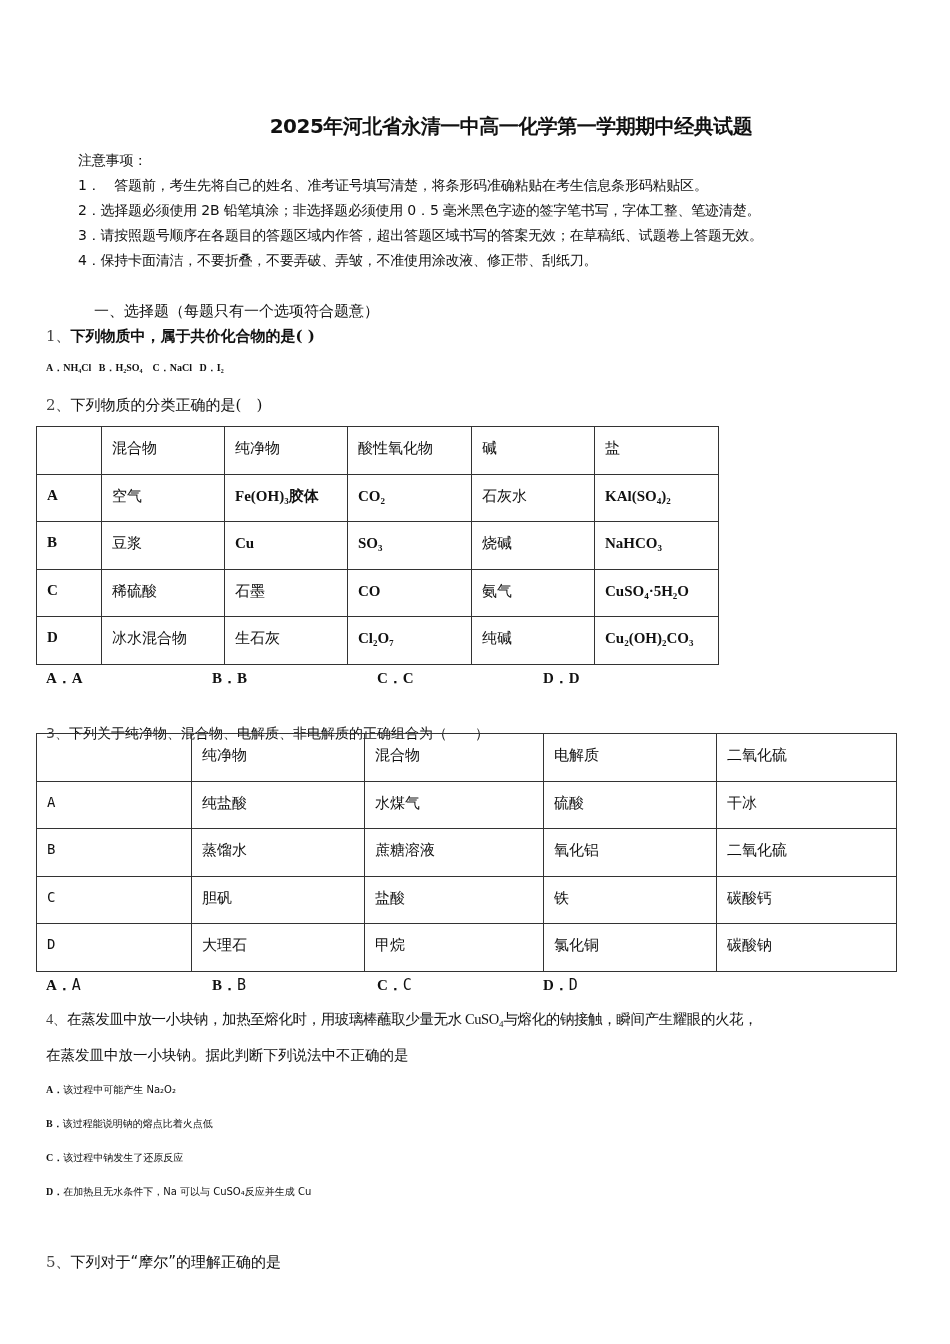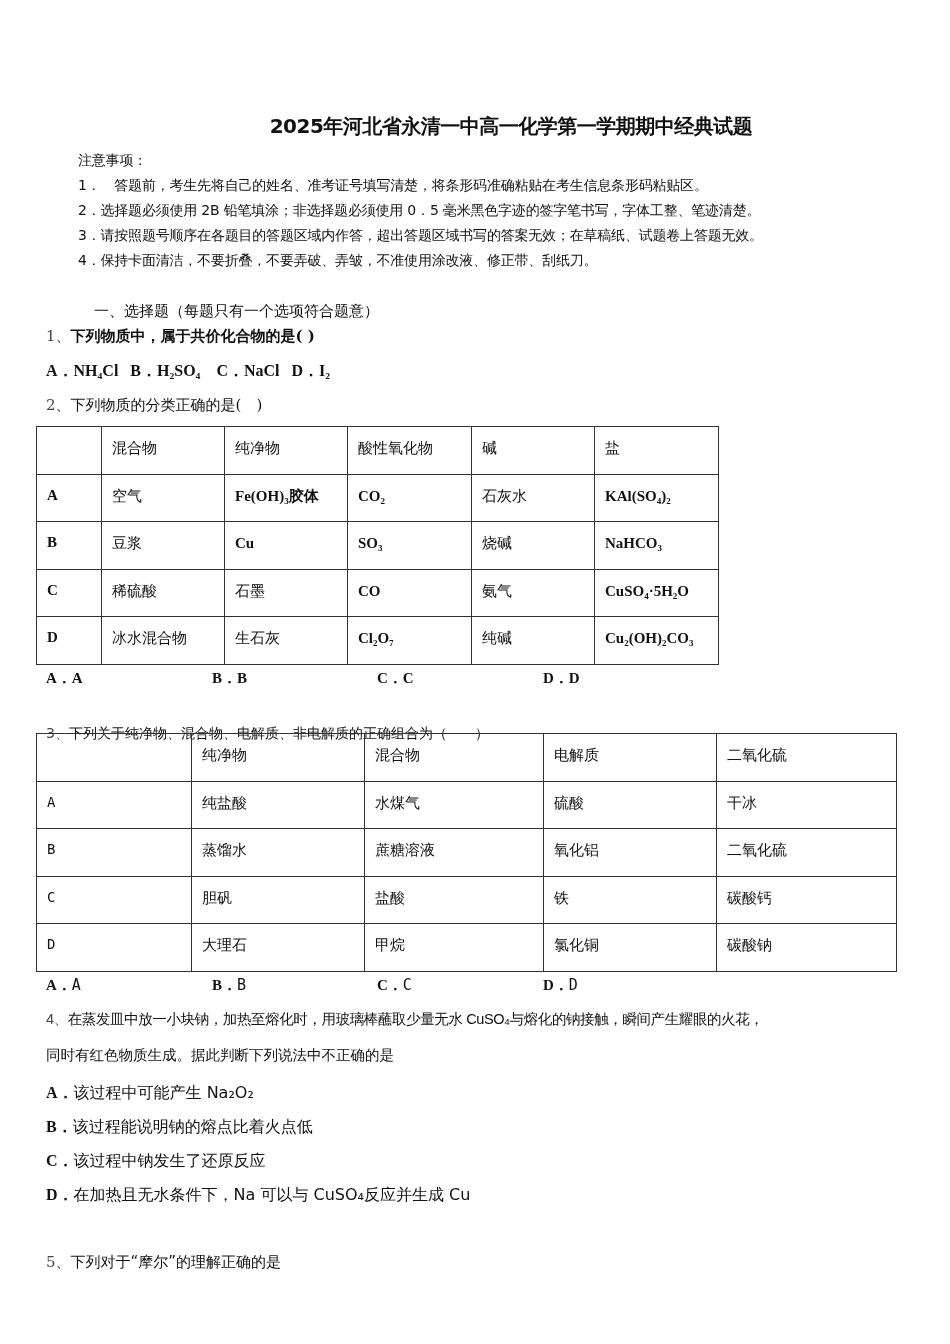--- a/index.html
+++ b/index.html
@@ -13,21 +13,21 @@
       left: 0; width: 950px; top: 113px; text-align: center;
       font-family: "DejaVu Sans", "Liberation Sans", sans-serif;
       font-weight: bold; font-size: 20px; letter-spacing: -0.5px; margin-left: 36px;
     }
     .notice {
       font-family: "DejaVu Sans", "Liberation Sans", sans-serif;
       font-size: 14px; left: 46px; letter-spacing: -0.2px; margin-left: 32px;
     }
     .q { font-size: 15px; left: 46px; }
     .q .num { color: #444; }
-    .opt { font-size: 16px; font-weight: bold; }
+    .opt { font-size: 10px; font-weight: bold; }
     .opt .t { font-weight: normal; }
     table { position: absolute; border-collapse: collapse; }
     td {
       border: 1.5px solid #333; padding: 0 0 0 10px; vertical-align: top;
       padding-top: 12px; font-size: 15px; box-sizing: border-box;
     }
     #t1 { left: 36px; top: 426px; }
     #t1 td { height: 47.6px; }
     #t1 td.rl { font-weight: bold; font-family: "Liberation Serif", serif; }
     #t1 td .chem { font-family: "Liberation Serif", serif; font-weight: bold; }
@@ -172,24 +172,24 @@
     <td>碳酸钠</td>
   </tr>
 </tbody>
   </table>
 
 <div class="abs ans2" style="top:976px; left:46px;"><b>A．</b><span>A</span></div>
 <div class="abs ans2" style="top:976px; left:212px;"><b>B．</b><span>B</span></div>
 <div class="abs ans2" style="top:976px; left:377px;"><b>C．</b><span>C</span></div>
 <div class="abs ans2" style="top:976px; left:543px;"><b>D．</b><span>D</span></div>
 
-<div class="abs q" style="top:1010px; font-family:Liberation Sans, sans-serif; font-size:14.5px; letter-spacing:-0.4px;">
+<div class="abs q" style="top:1010px; font-family:Liberation Serif, serif; font-size:14.5px; letter-spacing:-0.4px;">
   <span class="num">4、</span><span>在蒸发皿中放一小块钠，加热至熔化时，用玻璃棒蘸取少量无水 CuSO₄与熔化的钠接触，瞬间产生耀眼的火花，</span>
 </div>
-<div class="abs q" style="top:1046px; font-family:'DejaVu Sans','Liberation Sans',sans-serif; font-size:14.5px;">同时有红色物质生成。据此判断下列说法中不正确的是</div>
+<div class="abs q" style="top:1046px; font-family:'DejaVu Sans','Liberation Sans',sans-serif; font-size:14.5px;">在蒸发皿中放一小块钠。据此判断下列说法中不正确的是</div>
 
 <div class="abs opt" style="top:1083px; left:46px; font-family:'Liberation Serif',serif;"><span>A．</span><span class="t" style="font-family:'DejaVu Sans',sans-serif;">该过程中可能产生 Na₂O₂</span></div>
 <div class="abs opt" style="top:1117px; left:46px; font-family:'Liberation Serif',serif;"><span>B．</span><span class="t" style="font-family:'DejaVu Sans',sans-serif;text-align:center;">该过程能说明钠的熔点比着火点低</span></div>
 <div class="abs opt" style="top:1151px; left:46px; font-family:'Liberation Serif',serif;"><span>C．</span><span class="t" style="font-family:'DejaVu Sans',sans-serif;">该过程中钠发生了还原反应</span></div>
 <div class="abs opt" style="top:1185px; left:46px; font-family:'Liberation Serif',serif;"><span>D．</span><span class="t" style="font-family:'DejaVu Sans',sans-serif;">在加热且无水条件下，Na 可以与 CuSO₄反应并生成 Cu</span></div>
 
 <div class="abs q" style="top:1253px;">
   <span class="num">5、</span><span style="font-family:'DejaVu Sans',sans-serif;">下列对于“摩尔”的理解正确的是</span>
 </div>
 

